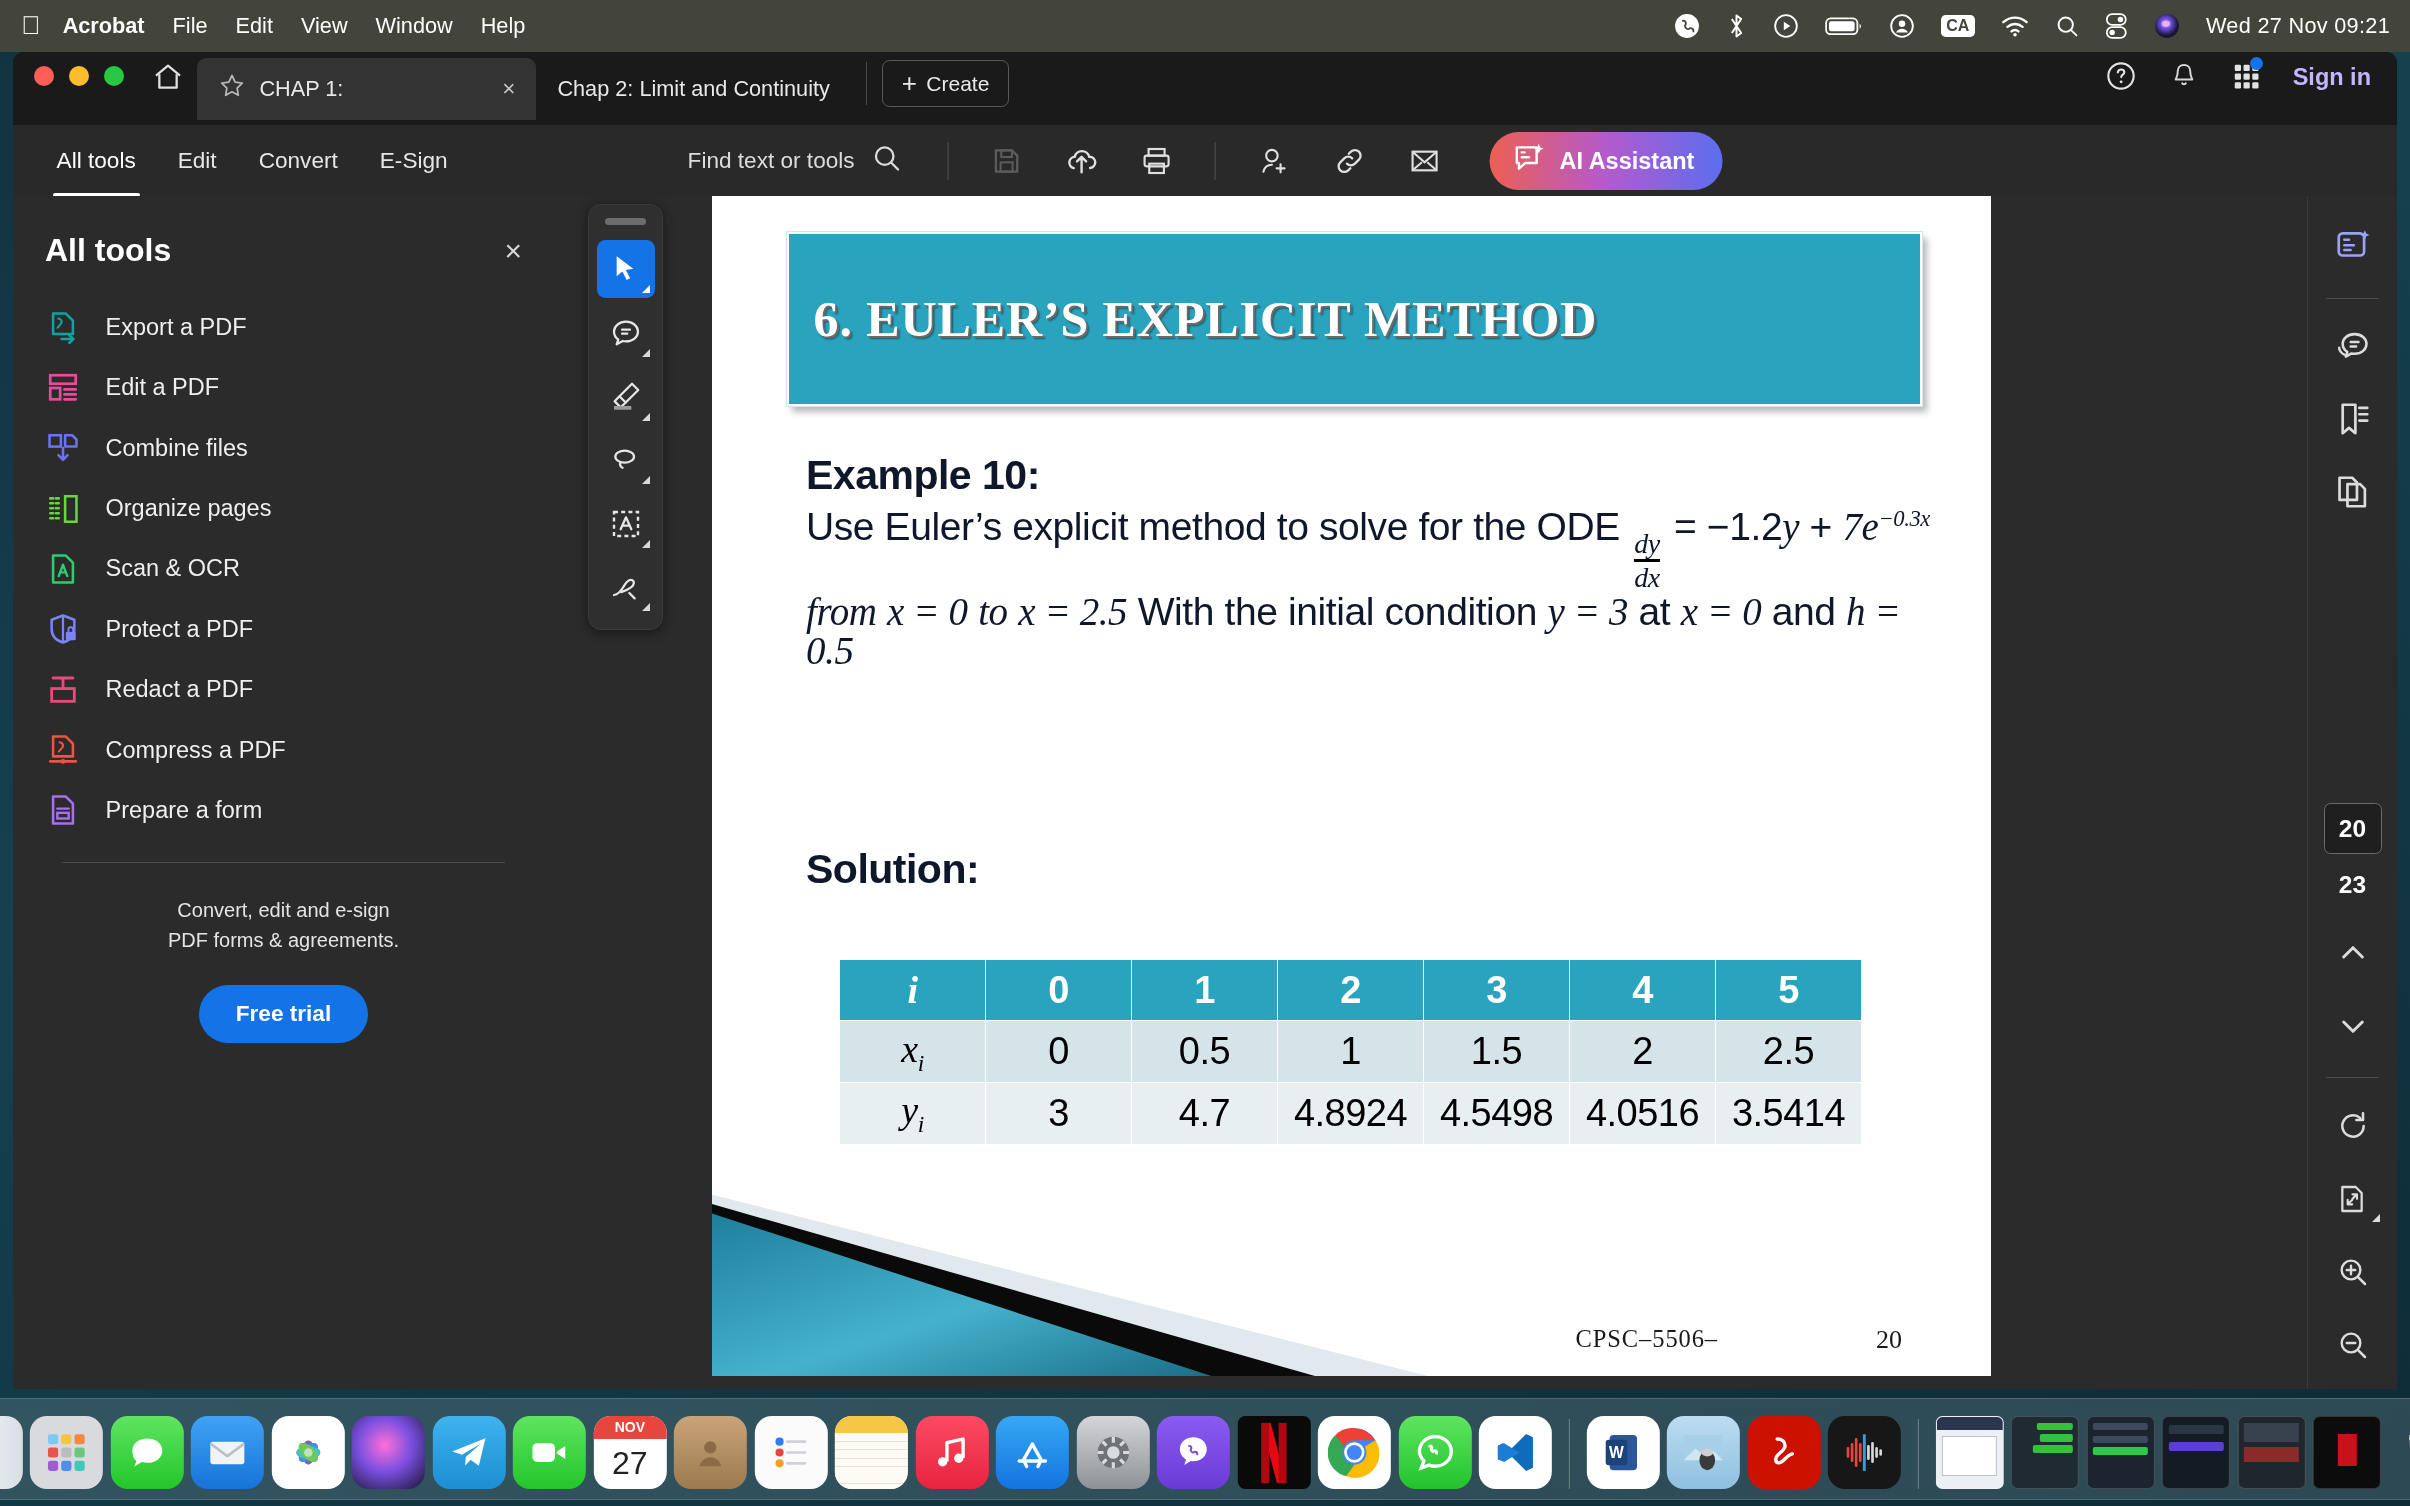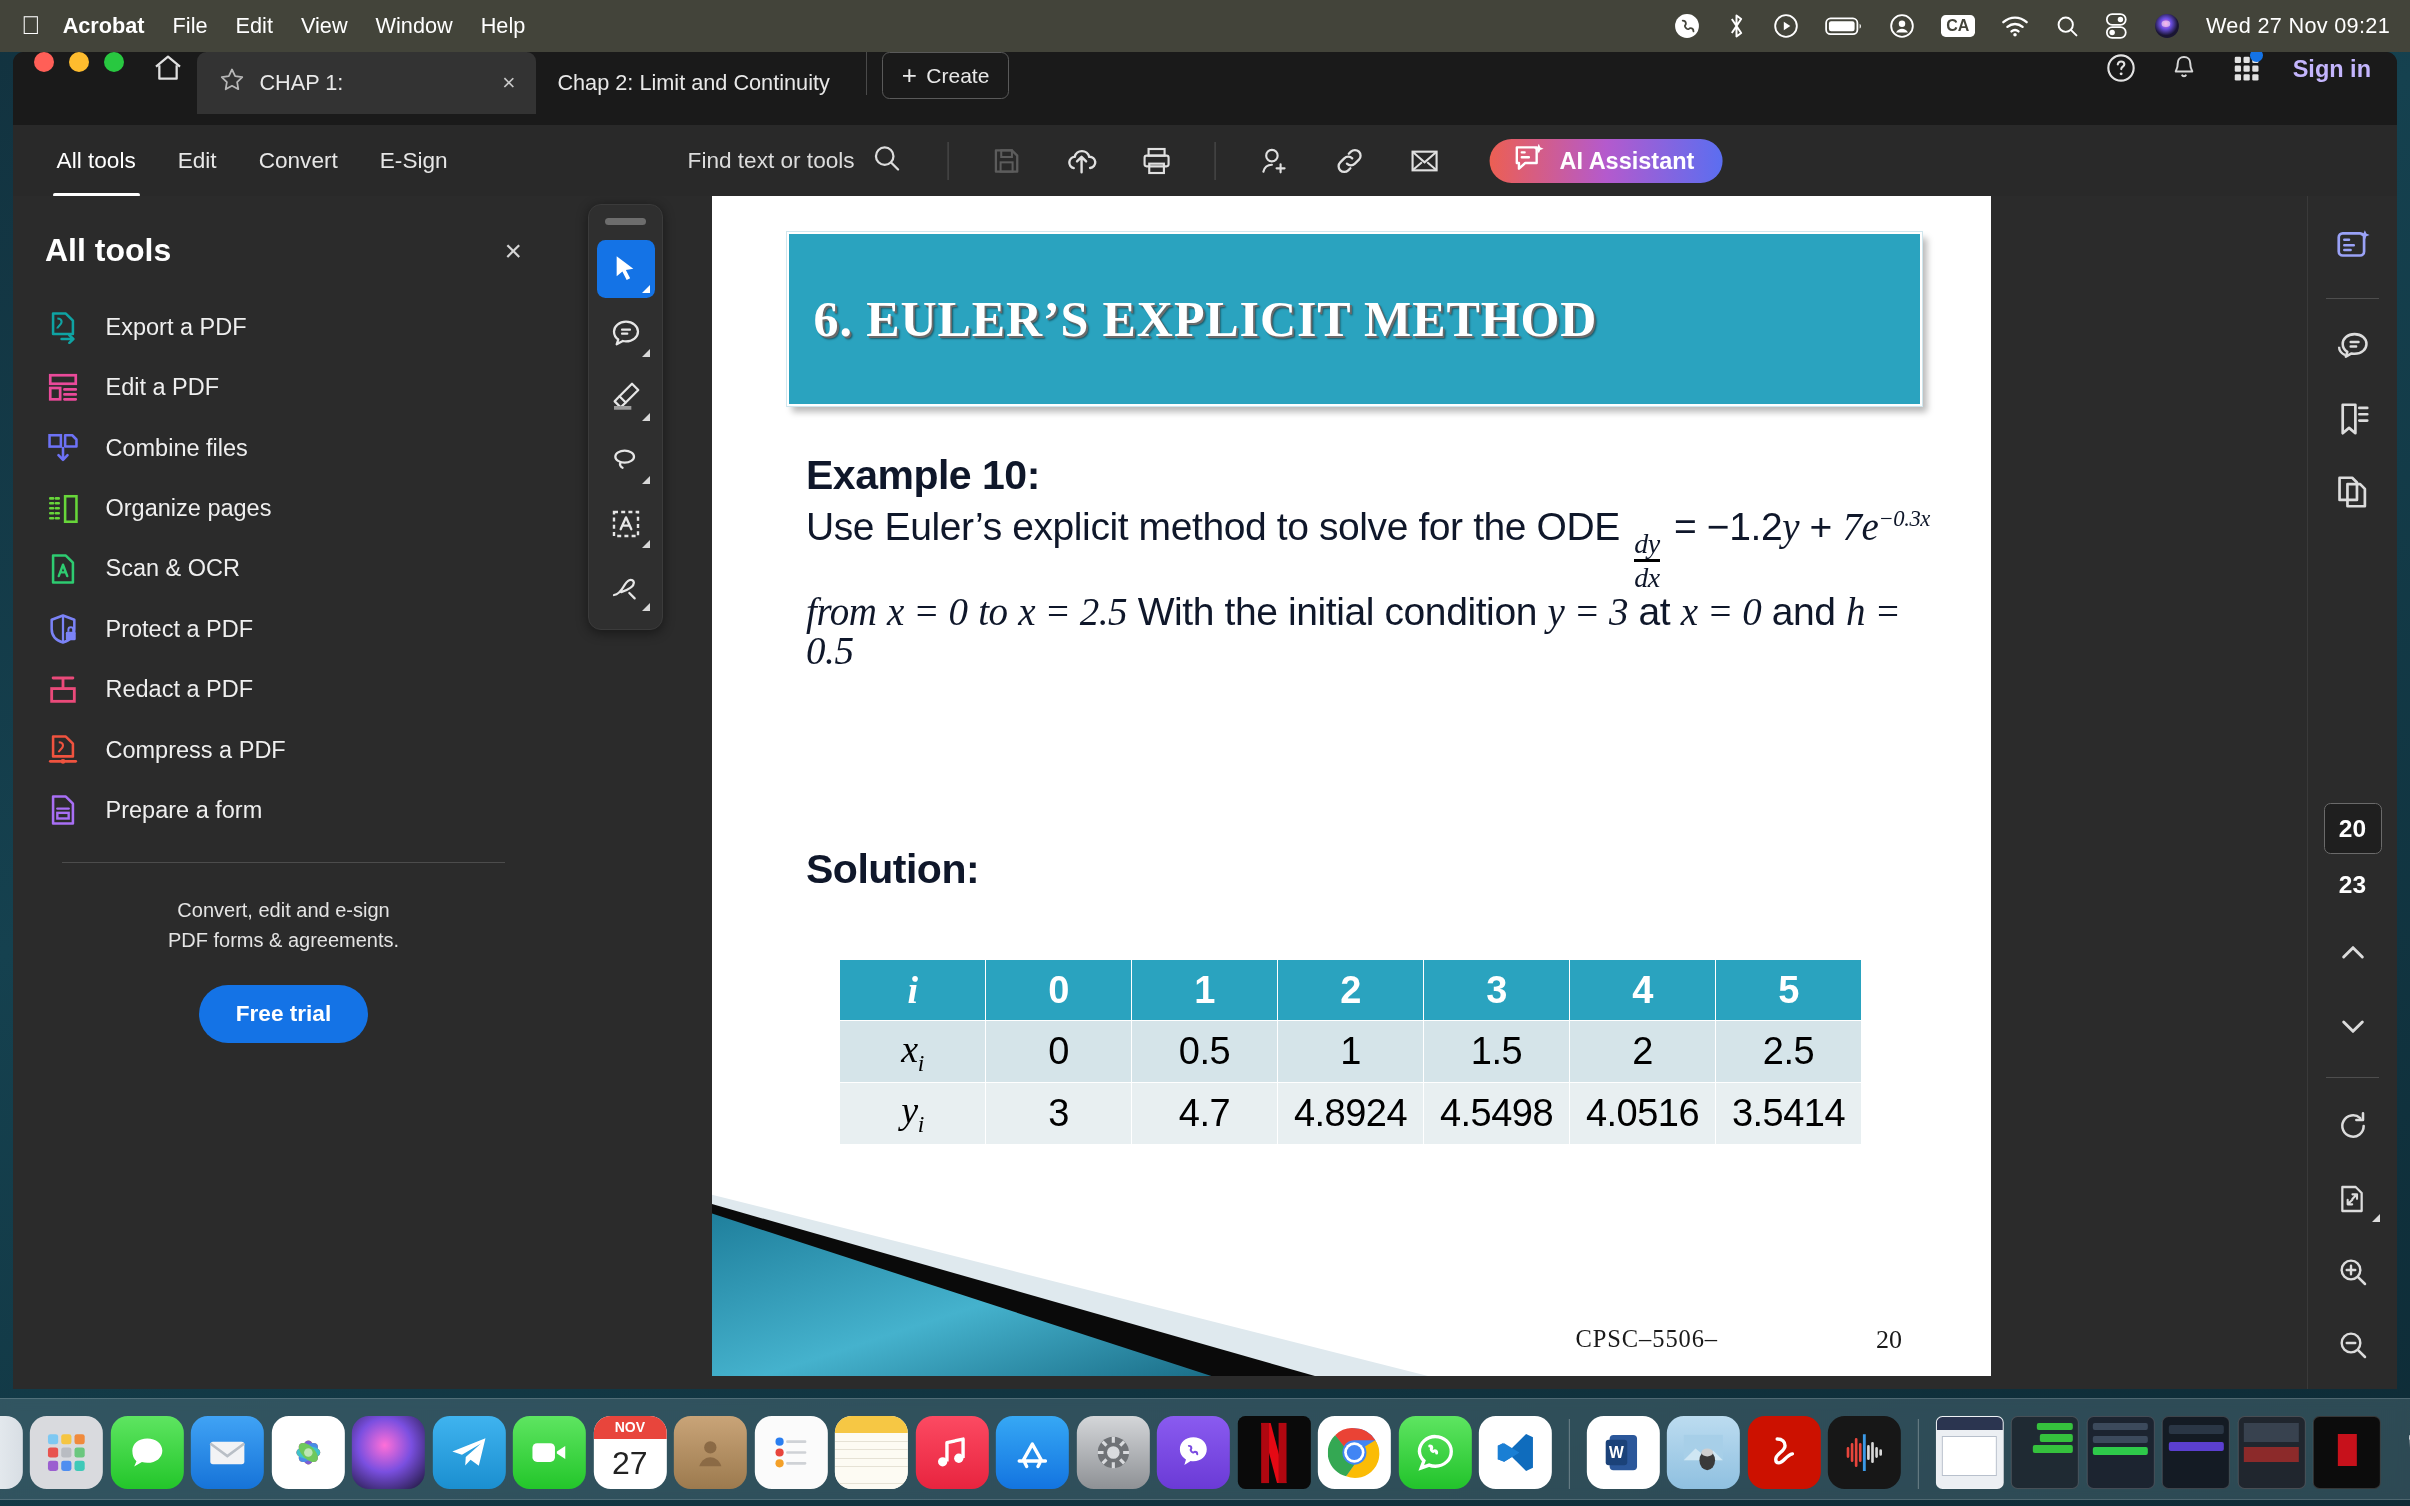--- a/index.html
+++ b/index.html
@@ -23,21 +23,21 @@
   .menubar .mitem { font-size:21.7px; margin-right:28px; }
   .menubar .right { margin-left:auto; display:flex; align-items:center; gap:26px; }
   .menubar .right .ic { display:flex; align-items:center; justify-content:center; }
   .menubar .clock { font-size:21.7px; letter-spacing:0.3px; }
 
   
   .win {
     position:absolute; top:52px; left:13px; width:2384px; height:1337px;
     background:#1e1e1e; border-radius:11.3px 11.3px 0 0; overflow:hidden;
   }
-  .tabbar { height:73px; background:#1a1a1a; display:flex; align-items:flex-start; position:relative; }
+  .tabbar { height:73px; background:#1a1a1a; display:flex; align-items:center; position:relative; }
   .traffic { display:flex; gap:15px; align-items:center; padding:0 19px 24.5px 21px; }
   .dot { width:20px; height:20px; border-radius:50%; }
   .dot.r{background:#ff5f57}.dot.y{background:#febc2e}.dot.g{background:#28c840}
   .homebtn { padding:0 13px 21px 9.4px; }
   .tab {
     display:flex; align-items:center; gap:13px; height:62px; padding:0 21px;
     color:#e8e8e8; font-size:21.7px; white-space:nowrap;
   }
   .tab.active { background:#333333; border-radius:9.4px 9.4px 0 0; min-width:339px; }
   .tab .star{ opacity:.85 }
@@ -61,21 +61,21 @@
   .ttab.sel::after{ content:""; position:absolute; left:17px; right:17px; bottom:0;
                     height:3.8px; background:#fff; border-radius:1.9px;}
   .toolcenter { position:absolute; left:50%; transform:translateX(-50%);
                 display:flex; align-items:center; gap:0; }
   .findbox { display:flex; align-items:center; gap:17px; color:#dcdcdc; font-size:22.6px; padding-right:24.5px;}
   .vsep { width:0.9px; height:38px; background:#545454; margin:0 21px; }
   .ticon { width:49px; height:49px; display:flex; align-items:center; justify-content:center;
            margin:0 13px; color:#e0e0e0; }
   .ticon.disabled{ opacity:.45 }
   .ai-btn {
-    display:flex; align-items:center; gap:13px; height:44px; padding:0 28px 0 22.6px;
+    display:flex; align-items:center; gap:13px; height:58px; padding:0 28px 0 22.6px;
     border-radius:29px; color:#fff; font-size:23.5px; font-weight:bold; margin-left:28px;
     background:linear-gradient(90deg,#ec5f53 0%, #b45acd 50%, #5b6ef0 100%);
   }
 
   
   .body { position:absolute; top:144px; left:0; right:0; bottom:0; display:flex; }
 
   
   .lpanel { width:541px; background:#2b2b2b; color:#fff; position:relative;
             display:flex; flex-direction:column; }

